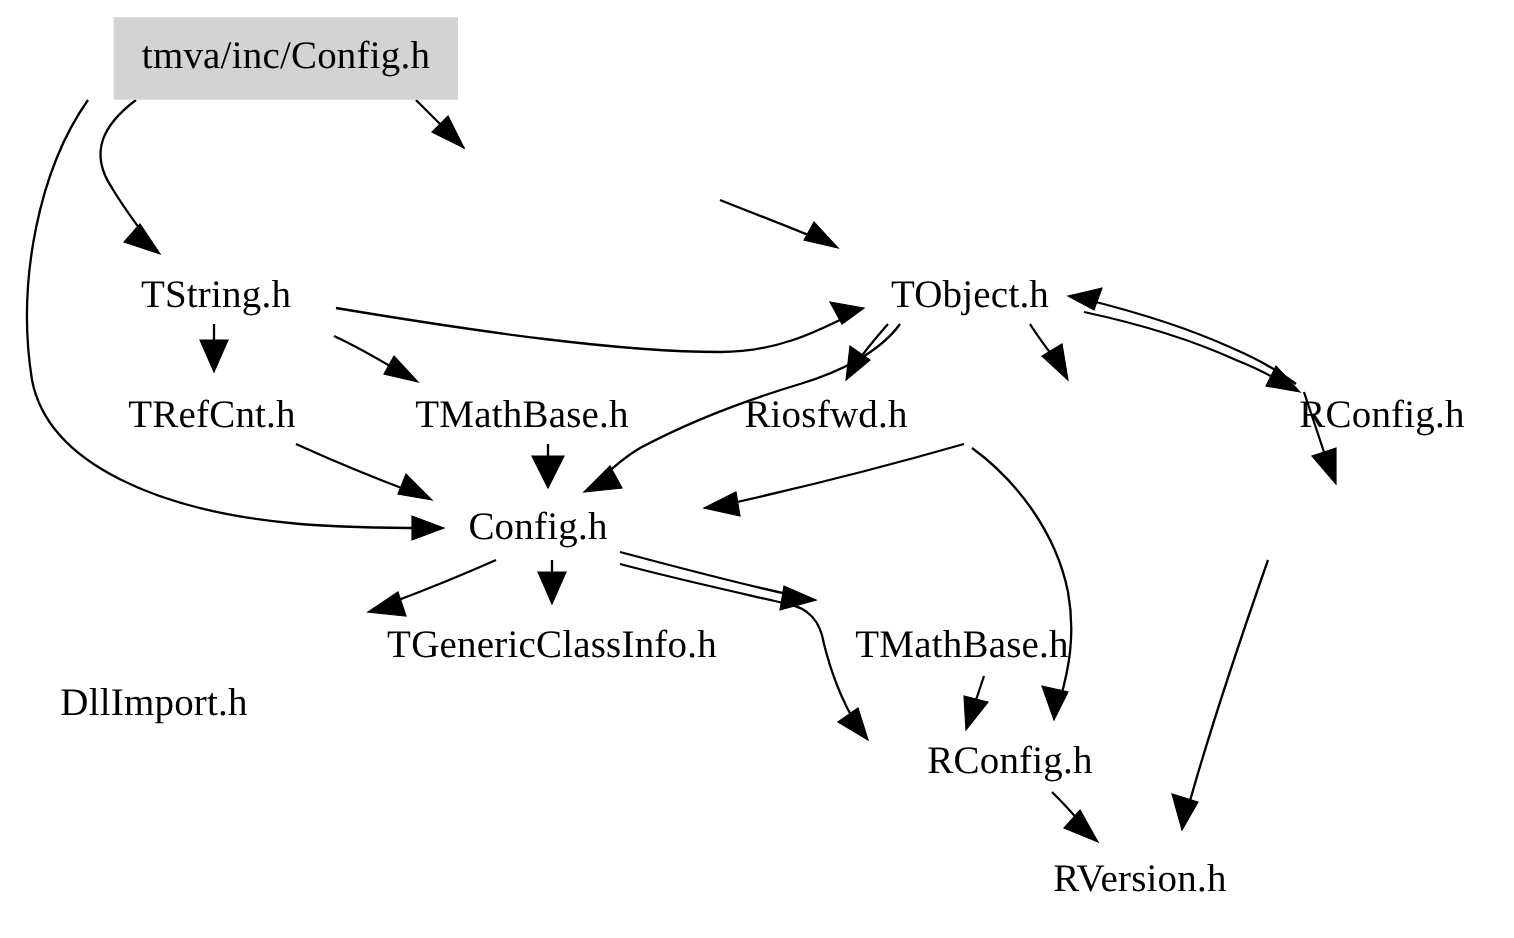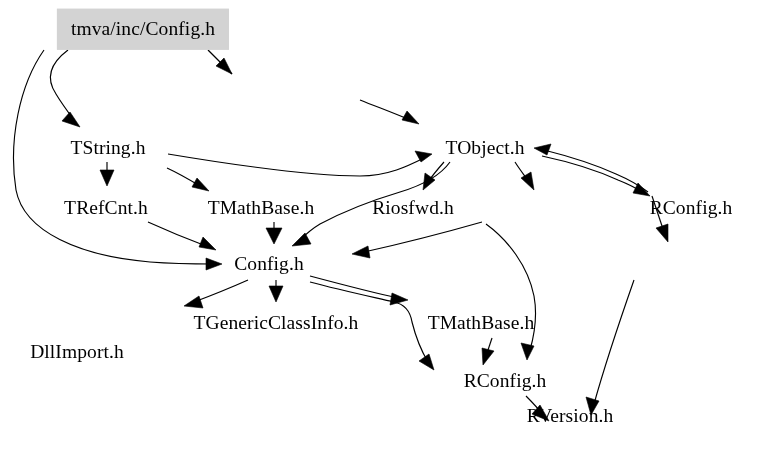--- a/index.html
+++ b/index.html
@@ -165,16 +165,16 @@
       <div class="node" style="left: 106px; top: 208px;">TRefCnt.h</div>
       <div class="node" style="left: 485px; top: 148px;">TObject.h</div>
       <div class="node" style="left: 261px; top: 208px;">TMathBase.h</div>
       <div class="node" style="left: 413px; top: 208px;">Riosfwd.h</div>
       <div class="node" style="left: 691px; top: 208px;">RConfig.h</div>
       <div class="node" style="left: 269px; top: 264px;">Config.h</div>
       <div class="node" style="left: 77px; top: 323px; margin-top: 29px;">DllImport.h</div>
       <div class="node" style="left: 276px; top: 323px;">TGenericClassInfo.h</div>
       <div class="node" style="left: 481px; top: 323px;">TMathBase.h</div>
       <div class="node" style="left: 505px; top: 381px;">RConfig.h</div>
-      <div class="node" style="left: 570px; top: 416px; text-align: right;">RVersion.h</div>
+      <div class="node" style="left: 570px; top: 440px; text-align: right;">RVersion.h</div>
     </div>
 
 </div>
 
 </body></html>

